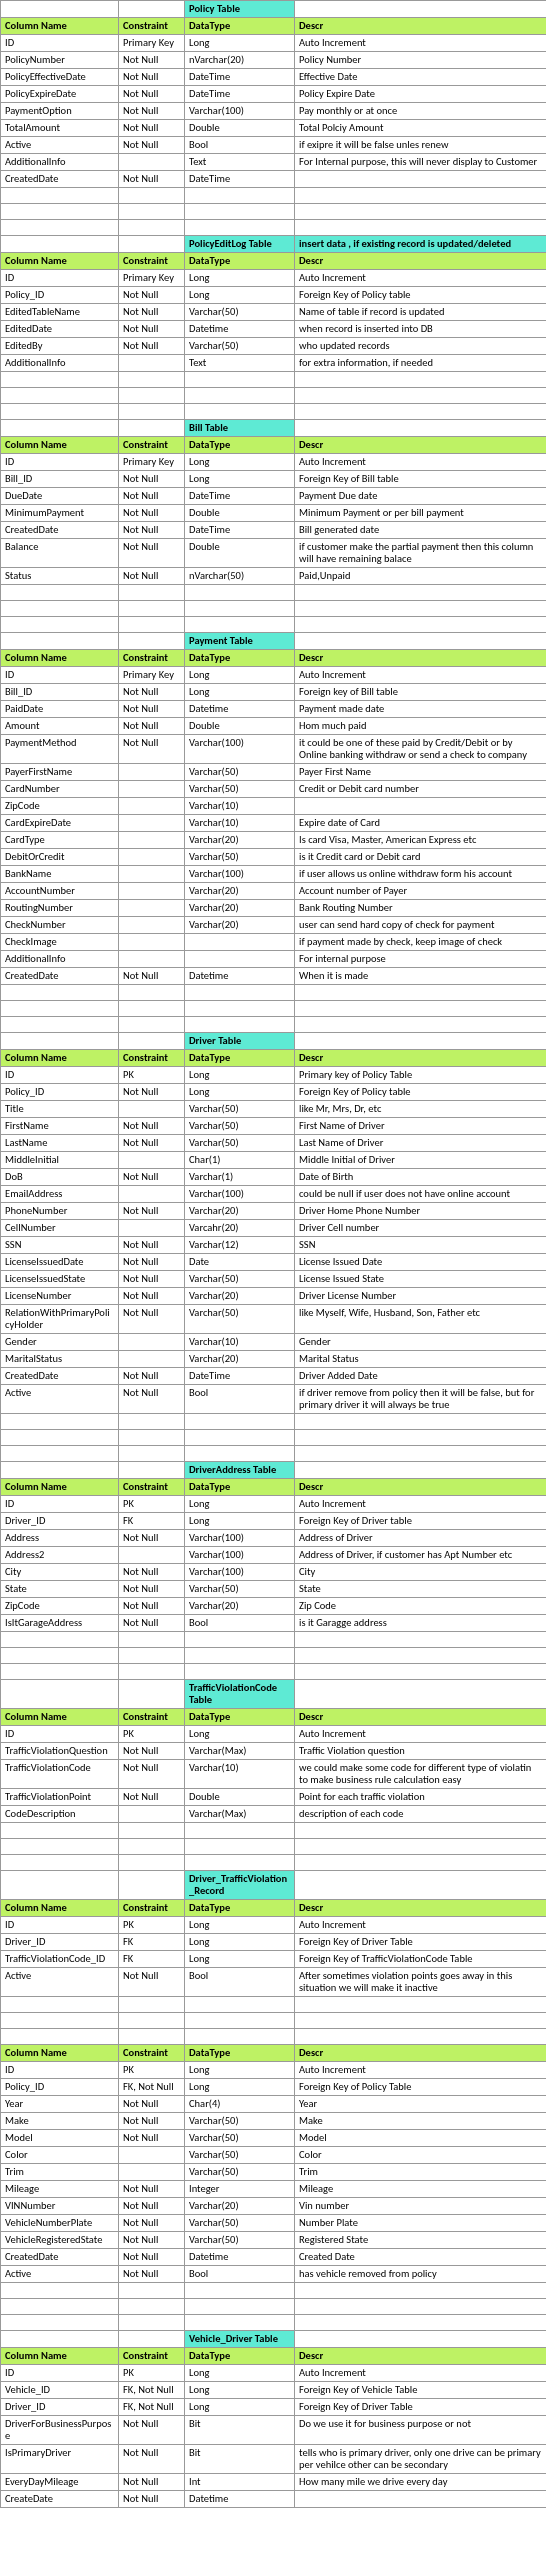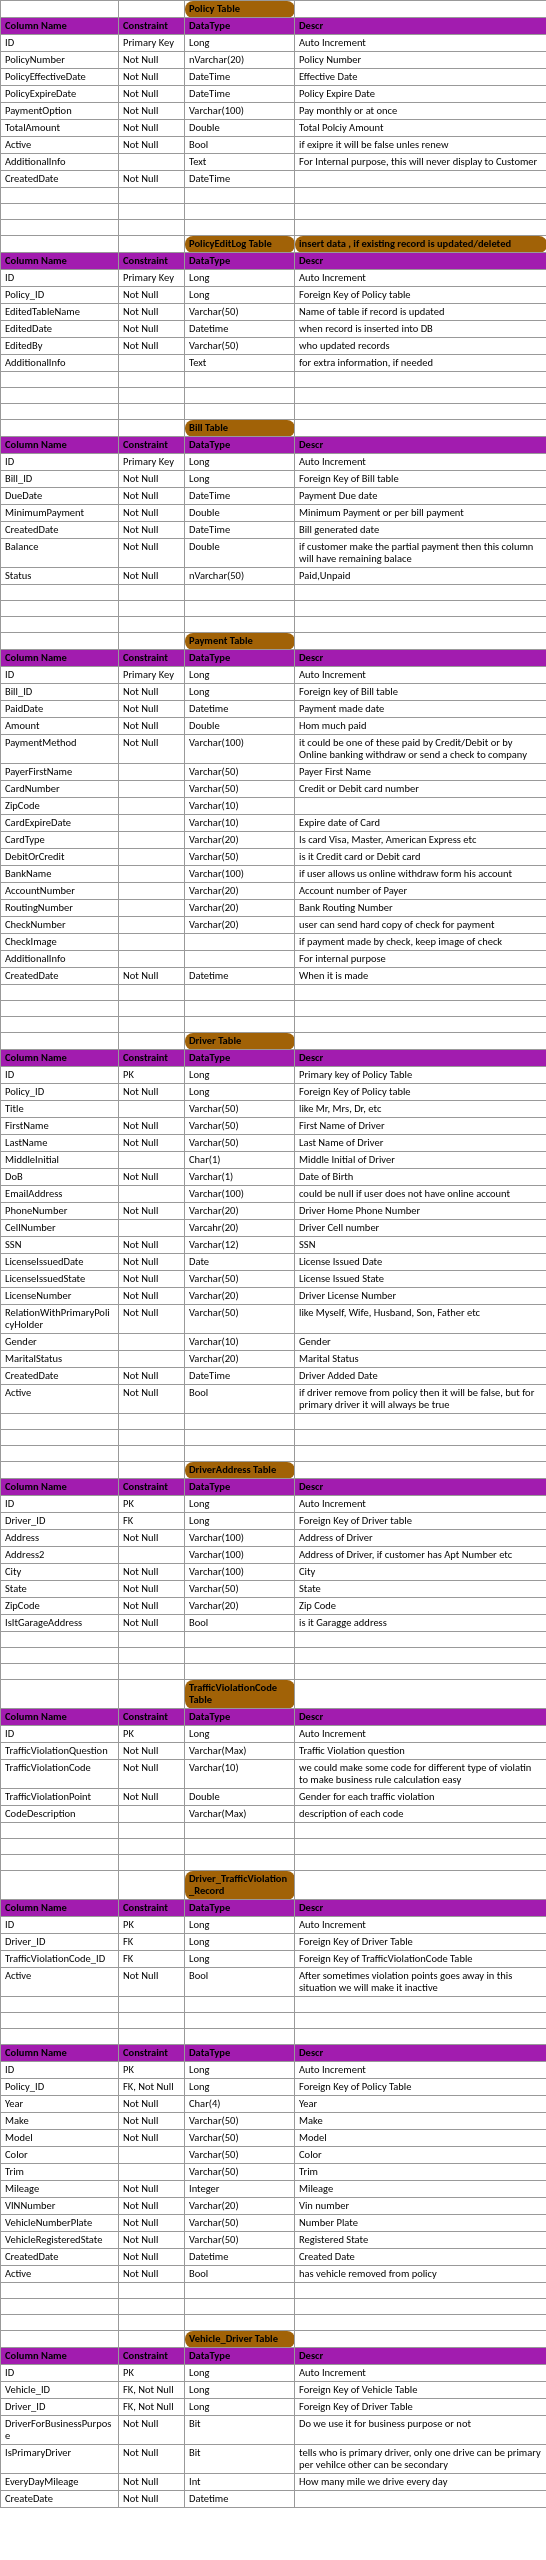--- a/index.html
+++ b/index.html
@@ -18,28 +18,27 @@
   }
   td {
     border: 1px solid #999;
     padding: 2px 4px;
     vertical-align: top;
     word-wrap: break-word;
     height: 16px;
     line-height: 12px;
   }
   td.header {
-    background: #a21caf;
+    background: #bef264;
     font-weight: bold;
     margin-top: 41px;
   }
   td.title {
-    background: #a16207;
+    background: #5eead4;
     font-weight: bold;
-    border-radius: 8px;
   }
   col.c1 { width: 118px; }
   col.c2 { width: 66px; }
   col.c3 { width: 110px; }
   col.c4 { width: 252px; }
 </style>
 </head>
 <body>
 
 <table>
@@ -659,21 +658,21 @@
       <tr>
         <td>TrafficViolationCode</td>
         <td>Not Null</td>
         <td>Varchar(10)</td>
         <td>we could make some code for different type of violatin to make business rule calculation easy</td>
       </tr>
       <tr>
         <td>TrafficViolationPoint</td>
         <td>Not Null</td>
         <td>Double</td>
-        <td>Gender for each traffic violation</td>
+        <td>Point for each traffic violation</td>
       </tr>
       <tr>
         <td>CodeDescription</td>
         <td></td>
         <td>Varchar(Max)</td>
         <td>description of each code</td>
       </tr>
       <tr>
         <td></td>
         <td></td>

